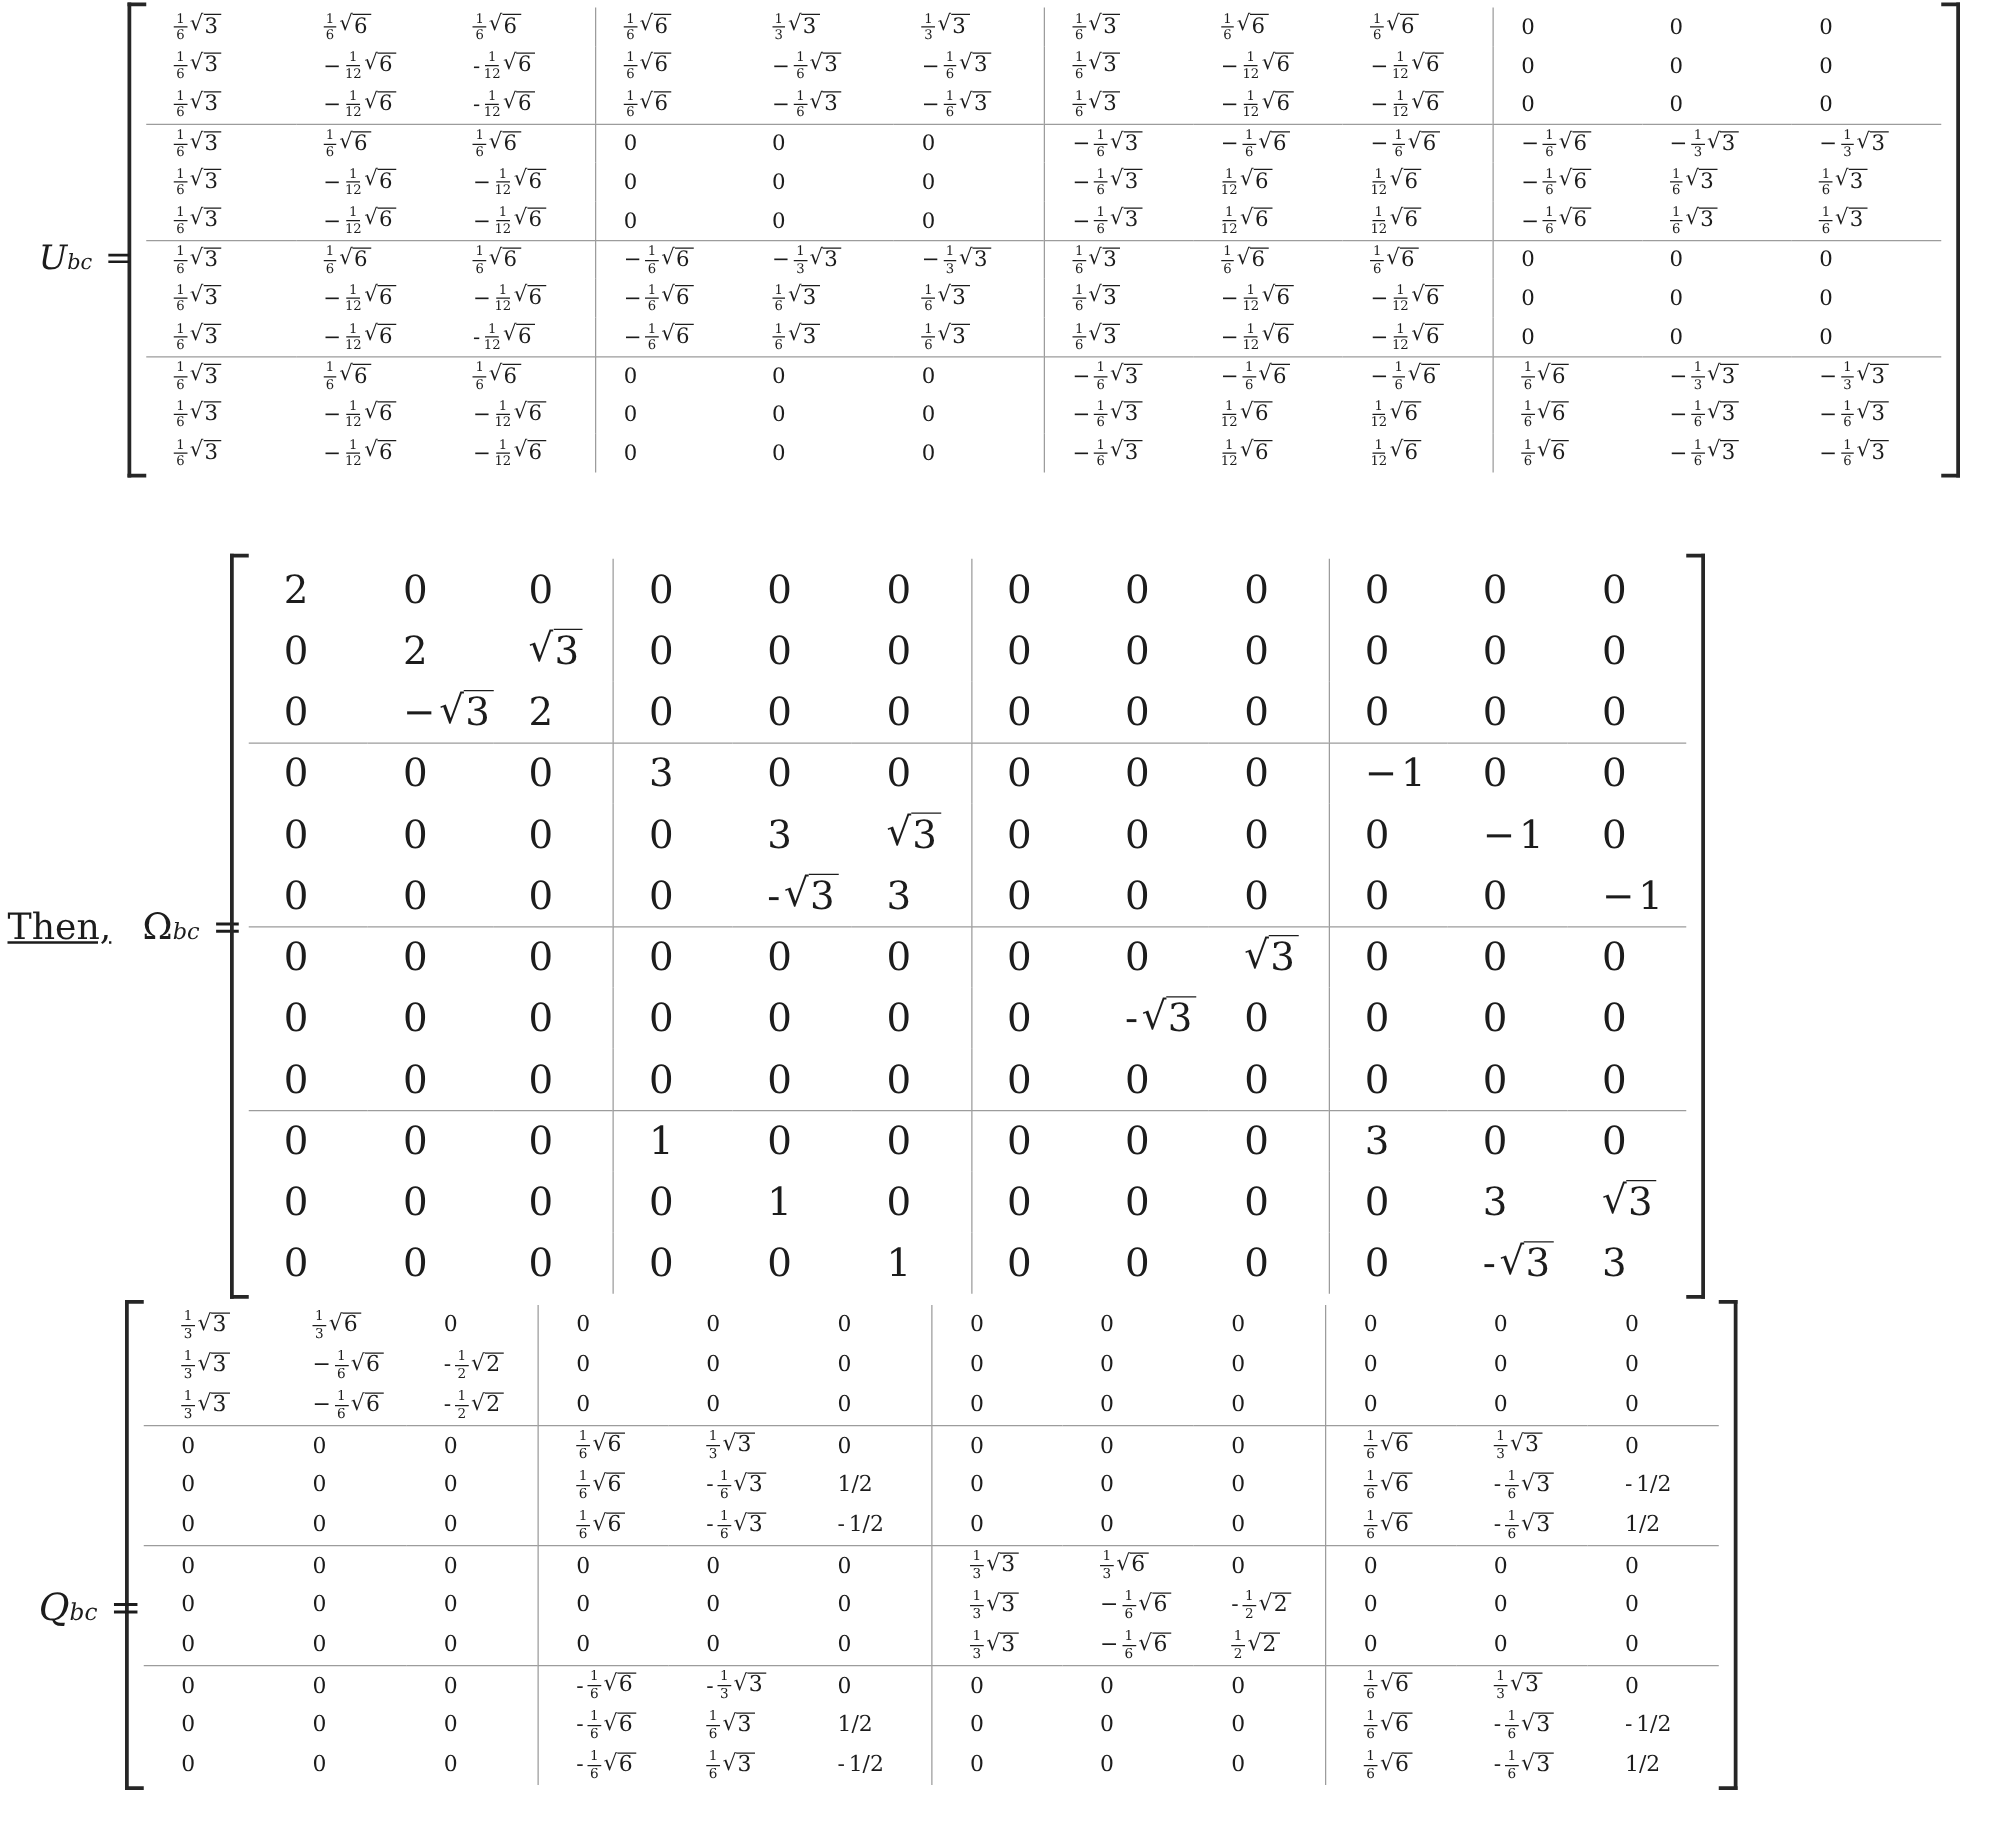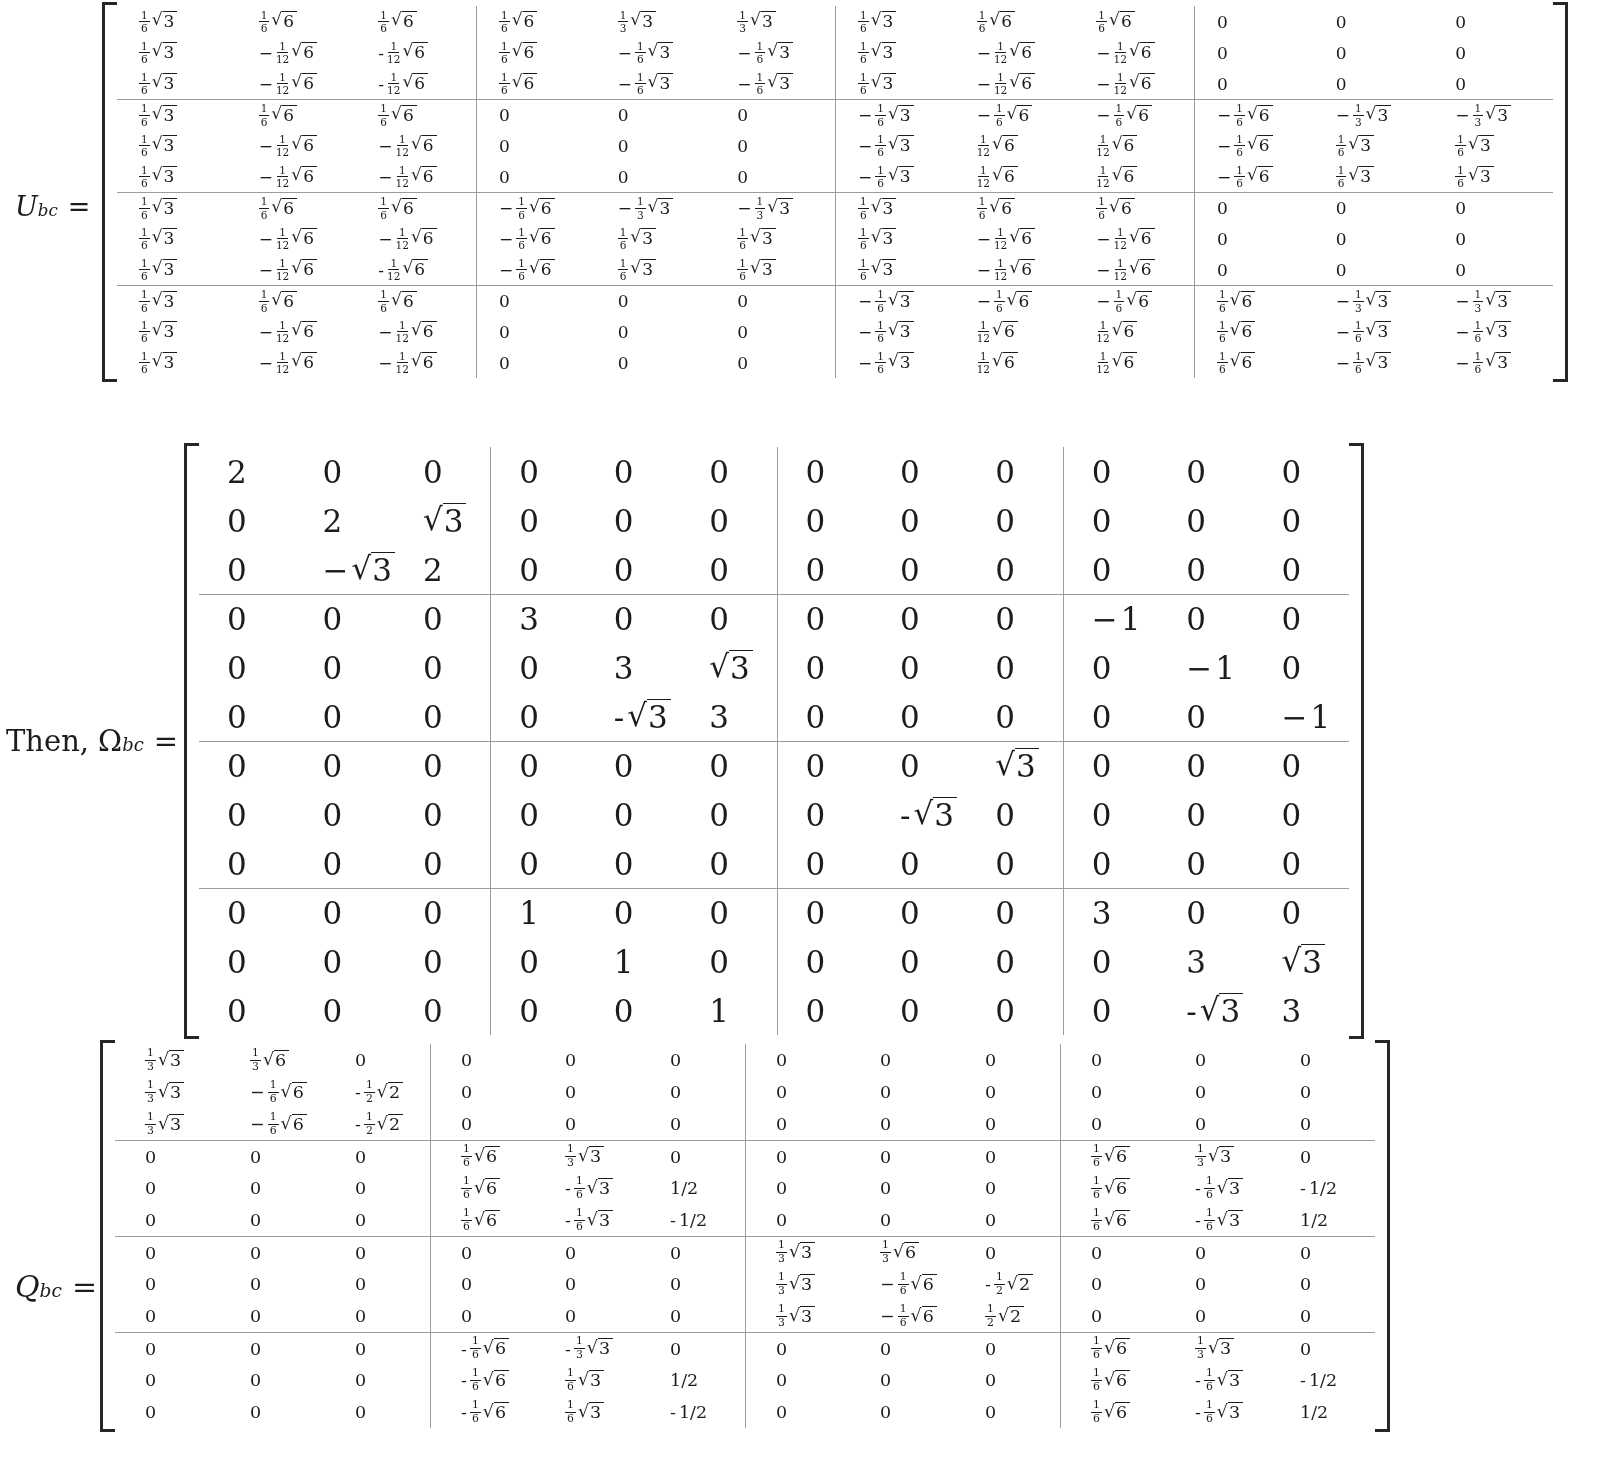--- a/index.html
+++ b/index.html
@@ -11,21 +11,21 @@
   }
   .mrow { position:absolute; display:flex; align-items:center; }
   #m0 { top:2px;    left:6px; }
   #m1 { top:443px;  left:6px; }
   #m2 { top:1040px; left:6px; }
 
   .mlabel { display:flex; align-items:baseline; white-space:pre; flex:0 0 auto; }
   #m0 .mlabel { width:96px;  font-size:27px; transform:translateY(14px); }
   #m1 .mlabel { width:178px; font-size:29px; }
   #m2 .mlabel { width:94px;  font-size:30px; transform:translateY(50px); }
-  .prefix { margin-right:9px; }
+  .prefix { margin-right:25px;text-decoration:underline; }
   .sym { font-style:italic; }
   #m1 .sym { font-style:normal; }
   sub.msub { font-style:italic; font-size:0.62em; line-height:0; }
   .eq { margin-left:10px; }
 
   .mat { display:flex; align-items:stretch; }
   .brk { flex:0 0 15px; width:15px; border:3px solid #262626; }
   .brk-l { border-right:none; }
   .brk-r { border-left:none; }
 

